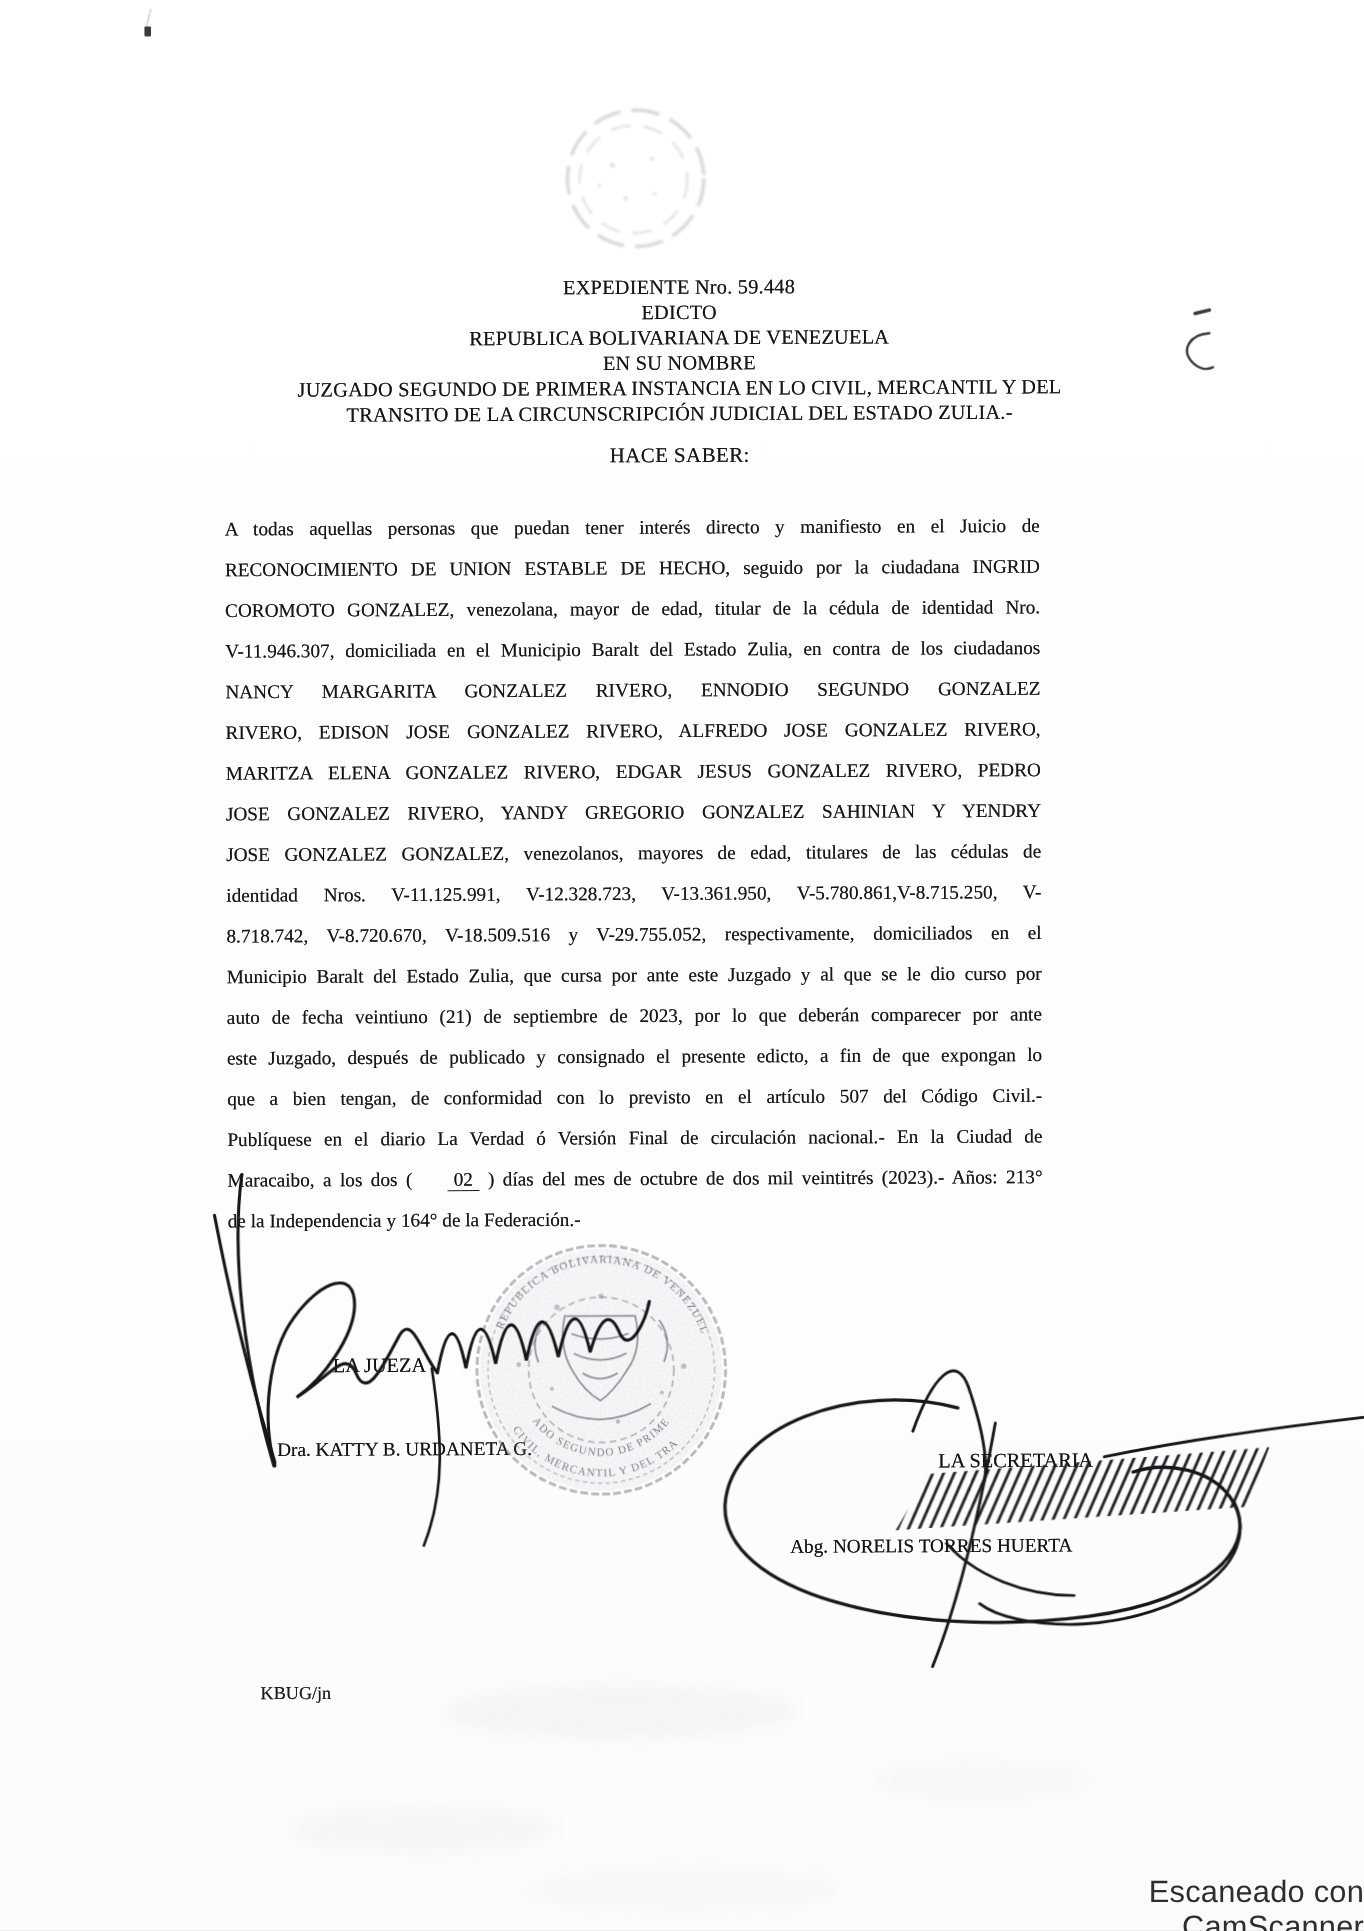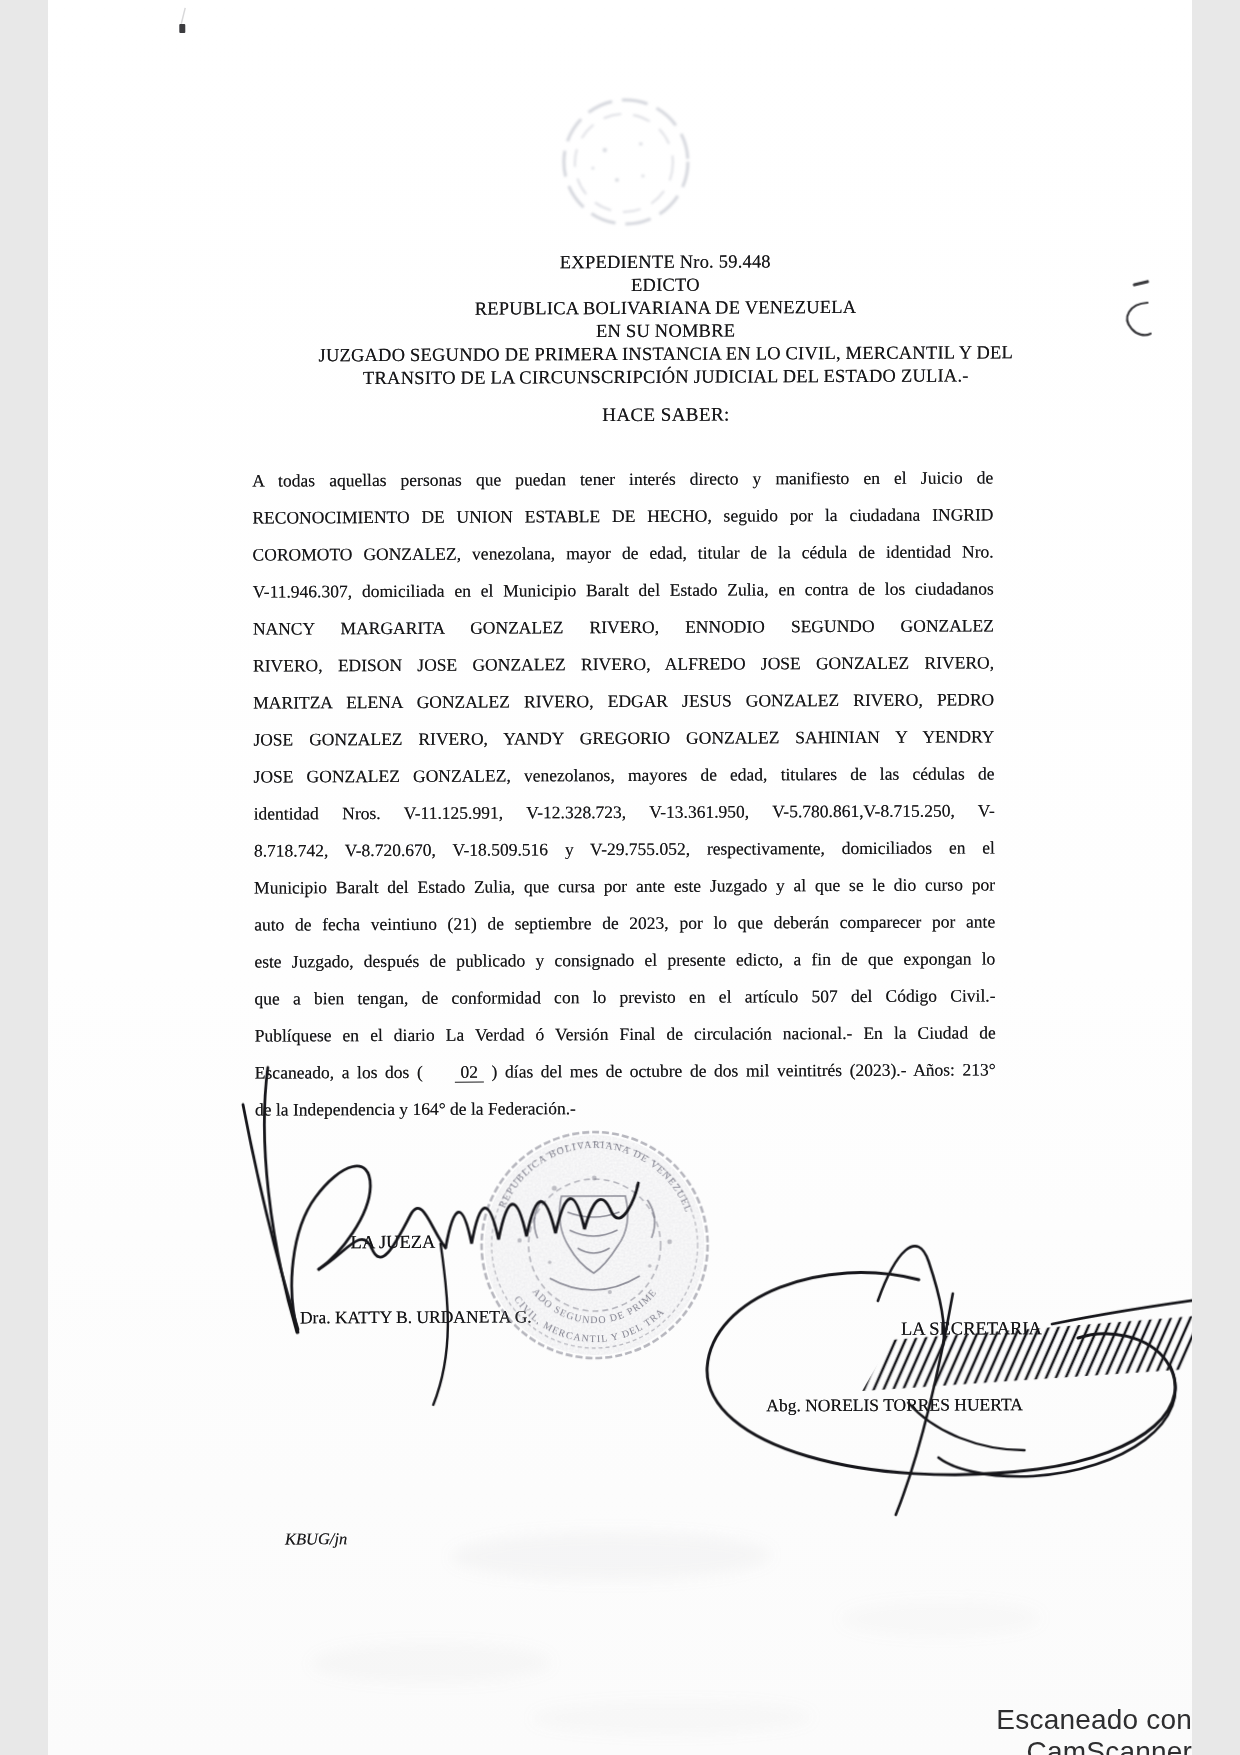--- a/index.html
+++ b/index.html
@@ -1,17 +1,17 @@
 <!DOCTYPE html>
 <html><head>
 <meta charset="utf-8">
 <style>
   html,body{margin:0;padding:0;background:#e8e8e8;}
   .page{
-    position:relative;width:1144px;height:1755px;margin:0 auto;
+    position:relative;width:1240px;height:1755px;margin:0 auto;
     background:linear-gradient(180deg,#ffffff 0%,#fefefe 55%,#fbfbfb 100%);
     overflow:hidden;
     font-family:"Liberation Serif", serif;
     color:#1a1a1c;
   }
   .content{position:absolute;left:0;top:0;width:100%;height:100%;transform:rotate(-0.25deg);}
   .hdr{position:absolute;left:0;top:251px;width:1240px;text-align:center;
        font-size:18.5px;line-height:23px;letter-spacing:.2px;color:#161618;
        text-shadow:0 0 .6px rgba(25,25,28,.75);}
   .salute{position:absolute;left:0;top:403px;width:1240px;text-align:center;
@@ -19,21 +19,21 @@
        text-shadow:0 0 .6px rgba(25,25,28,.75);}
   .bodytxt{position:absolute;left:206px;top:461px;width:741px;
        font-size:17.5px;color:#161618;text-shadow:0 0 .55px rgba(25,25,28,.7);}
   .bline{height:37px;line-height:37px;text-align:justify;text-align-last:justify;white-space:normal;}
   .bline.noj{text-align:left;text-align-last:left;}
   .uline{border-bottom:1.6px solid #1a1a1c;padding:0 6px;margin-left:24px;}
   .lbl{position:absolute;font-size:18.5px;line-height:24px;color:#141416;
        text-shadow:0 0 .6px rgba(25,25,28,.75);white-space:nowrap;}
   .lbl.name{font-size:17.5px;}
   .refcode{position:absolute;left:234px;top:1528px;font-size:16.5px;color:#1c1c1e;
-       text-shadow:0 0 .5px rgba(25,25,28,.7);font-style:italic;}
+       text-shadow:0 0 .5px rgba(25,25,28,.7);}
   .camscanner{position:absolute;left:921px;top:1704px;
        font-family:"Liberation Sans", sans-serif;font-size:28px;letter-spacing:.2px;color:#2e2e30;text-align:right;}
   svg.overlay{position:absolute;left:0;top:0;pointer-events:none;}
   .sealtxt{font-family:"Liberation Serif", serif;font-size:10px;letter-spacing:1.2px;
        fill:#6b6b7a;}
 </style>
 </head>
 <body>
 
 <div class="page">
@@ -60,21 +60,21 @@
       <div class="bline">MARITZA ELENA GONZALEZ RIVERO, EDGAR JESUS GONZALEZ RIVERO, PEDRO</div>
       <div class="bline">JOSE GONZALEZ RIVERO, YANDY GREGORIO GONZALEZ SAHINIAN Y YENDRY</div>
       <div class="bline">JOSE GONZALEZ GONZALEZ, venezolanos, mayores de edad, titulares de las cédulas de</div>
       <div class="bline">identidad Nros. V-11.125.991, V-12.328.723, V-13.361.950, V-5.780.861,V-8.715.250, V-</div>
       <div class="bline">8.718.742, V-8.720.670, V-18.509.516 y V-29.755.052, respectivamente, domiciliados en el</div>
       <div class="bline">Municipio Baralt del Estado Zulia, que cursa por ante este Juzgado y al que se le dio curso por</div>
       <div class="bline">auto de fecha veintiuno (21) de septiembre de 2023, por lo que deberán comparecer por ante</div>
       <div class="bline">este Juzgado, después de publicado y consignado el presente edicto, a fin de que expongan lo</div>
       <div class="bline">que a bien tengan, de conformidad con lo previsto en el artículo 507 del Código Civil.-</div>
       <div class="bline">Publíquese en el diario La Verdad ó Versión Final de circulación nacional.- En la Ciudad de</div>
-      <div class="bline"><span>Escaneado, a los  dos ( </span><span class="uline">02</span><span> ) días del mes de octubre de dos mil veintitrés (2023).- Años: 213°</span></div>
+      <div class="bline"><span>Maracaibo, a los  dos ( </span><span class="uline">02</span><span> ) días del mes de octubre de dos mil veintitrés (2023).- Años: 213°</span></div>
       <div class="bline noj">de la Independencia y 164° de la Federación.-</div>
     </div>
 
     <div class="lbl" style="left:301px;top:1229px;">LA JUEZA</div>
     <div class="lbl name" style="left:250px;top:1304px;">Dra. KATTY B. URDANETA G.</div>
     <div class="lbl" style="left:851px;top:1318px;">LA SECRETARIA</div>
     <div class="lbl name" style="left:716px;top:1394px;">Abg. NORELIS TORRES HUERTA</div>
     <div class="refcode">KBUG/jn</div>
 
     <svg class="overlay" width="1240" height="1755" viewBox="0 0 1240 1755">

